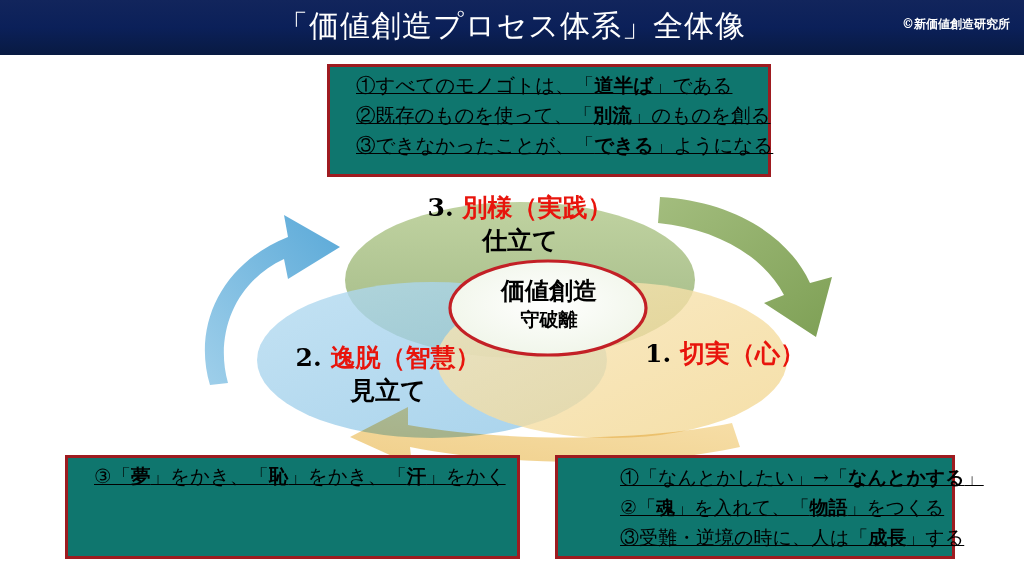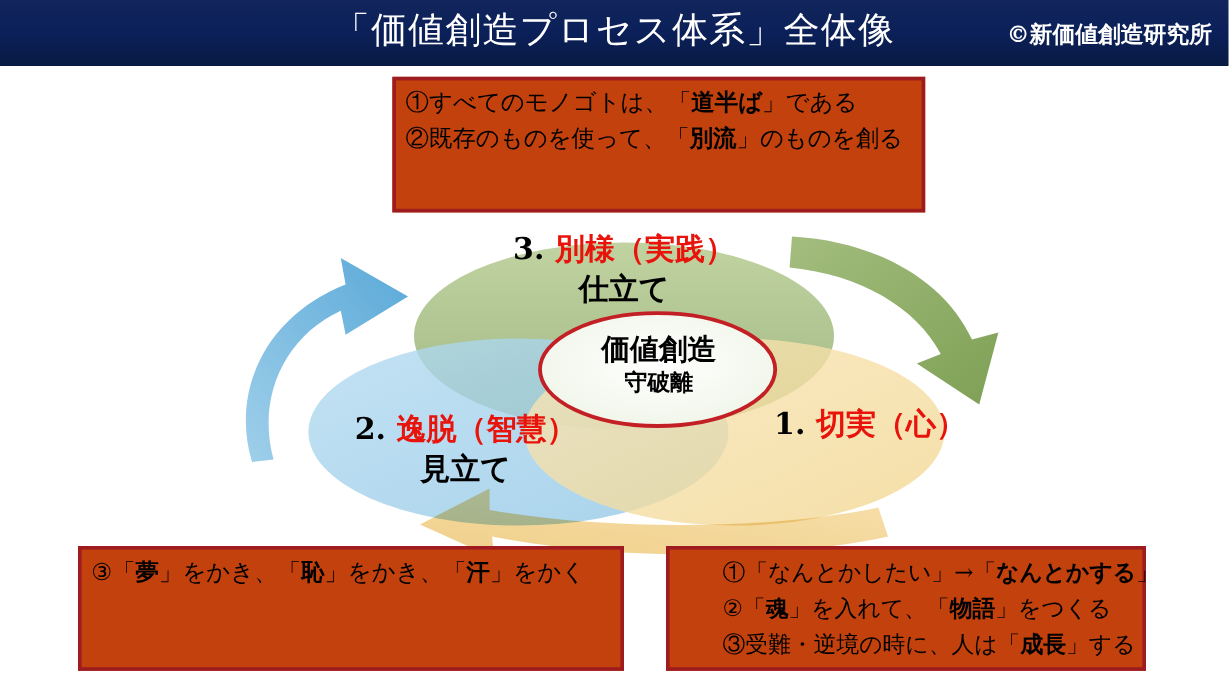--- a/index.html
+++ b/index.html
@@ -41,33 +41,34 @@
     letter-spacing: 1px;
     line-height: 46px;
     white-space: nowrap;
     font-family: "DejaVu Serif", "Liberation Serif", serif;
   }
   .header-copyright {
     position: absolute;
     right: 14px;
     top: 16px;
     color: #ffffff;
-    font-size: 19px;
+    font-size: 12px;
     font-weight: bold;
     white-space: nowrap;
     font-family: "DejaVu Serif", "Liberation Serif", serif;
   }
 
   
   .note-box {
     position: absolute;
-    background: #c2410c;
+    background: #0f766e;
     border: 3px solid #9e1b20;
     box-sizing: border-box;
-    padding: 4px 10px 6px 8px;
+    padding: 4px 10px 6px 26px;
+    text-decoration: underline;
   }
   .note-line {
     font-size: 19.5px;
     line-height: 30px;
     color: #000000;
     white-space: nowrap;
     font-family: "DejaVu Serif", "Liberation Serif", serif;
   }
   .note-line b { font-weight: bold; }
 
@@ -230,20 +231,21 @@
   </div>
 
   <div id="center-text">
     <div class="c-main">価値創造</div>
     <div class="c-sub">守破離</div>
   </div>
 
   <div class="note-box" id="note-top">
       <div class="note-line"><span>①すべてのモノゴトは、「</span><b>道半ば</b><span>」である</span></div>
       <div class="note-line"><span>②既存のものを使って、「</span><b>別流</b><span>」のものを創る</span></div>
+      <div class="note-line"><span>③できなかったことが、「</span><b>できる</b><span>」ようになる</span></div>
     </div>
 
   <div class="note-box" id="note-left">
       <div class="note-line"><span>③「</span><b>夢</b><span>」をかき、「</span><b>恥</b><span>」をかき、「</span><b>汗</b><span>」をかく</span></div>
     </div>
 
   <div class="note-box" id="note-right">
       <div class="note-line"><span>①「なんとかしたい」→「</span><b>なんとかする</b><span>」</span></div>
       <div class="note-line"><span>②「</span><b>魂</b><span>」を入れて、「</span><b>物語</b><span>」をつくる</span></div>
       <div class="note-line"><span>③受難・逆境の時に、人は「</span><b>成長</b><span>」する</span></div>

